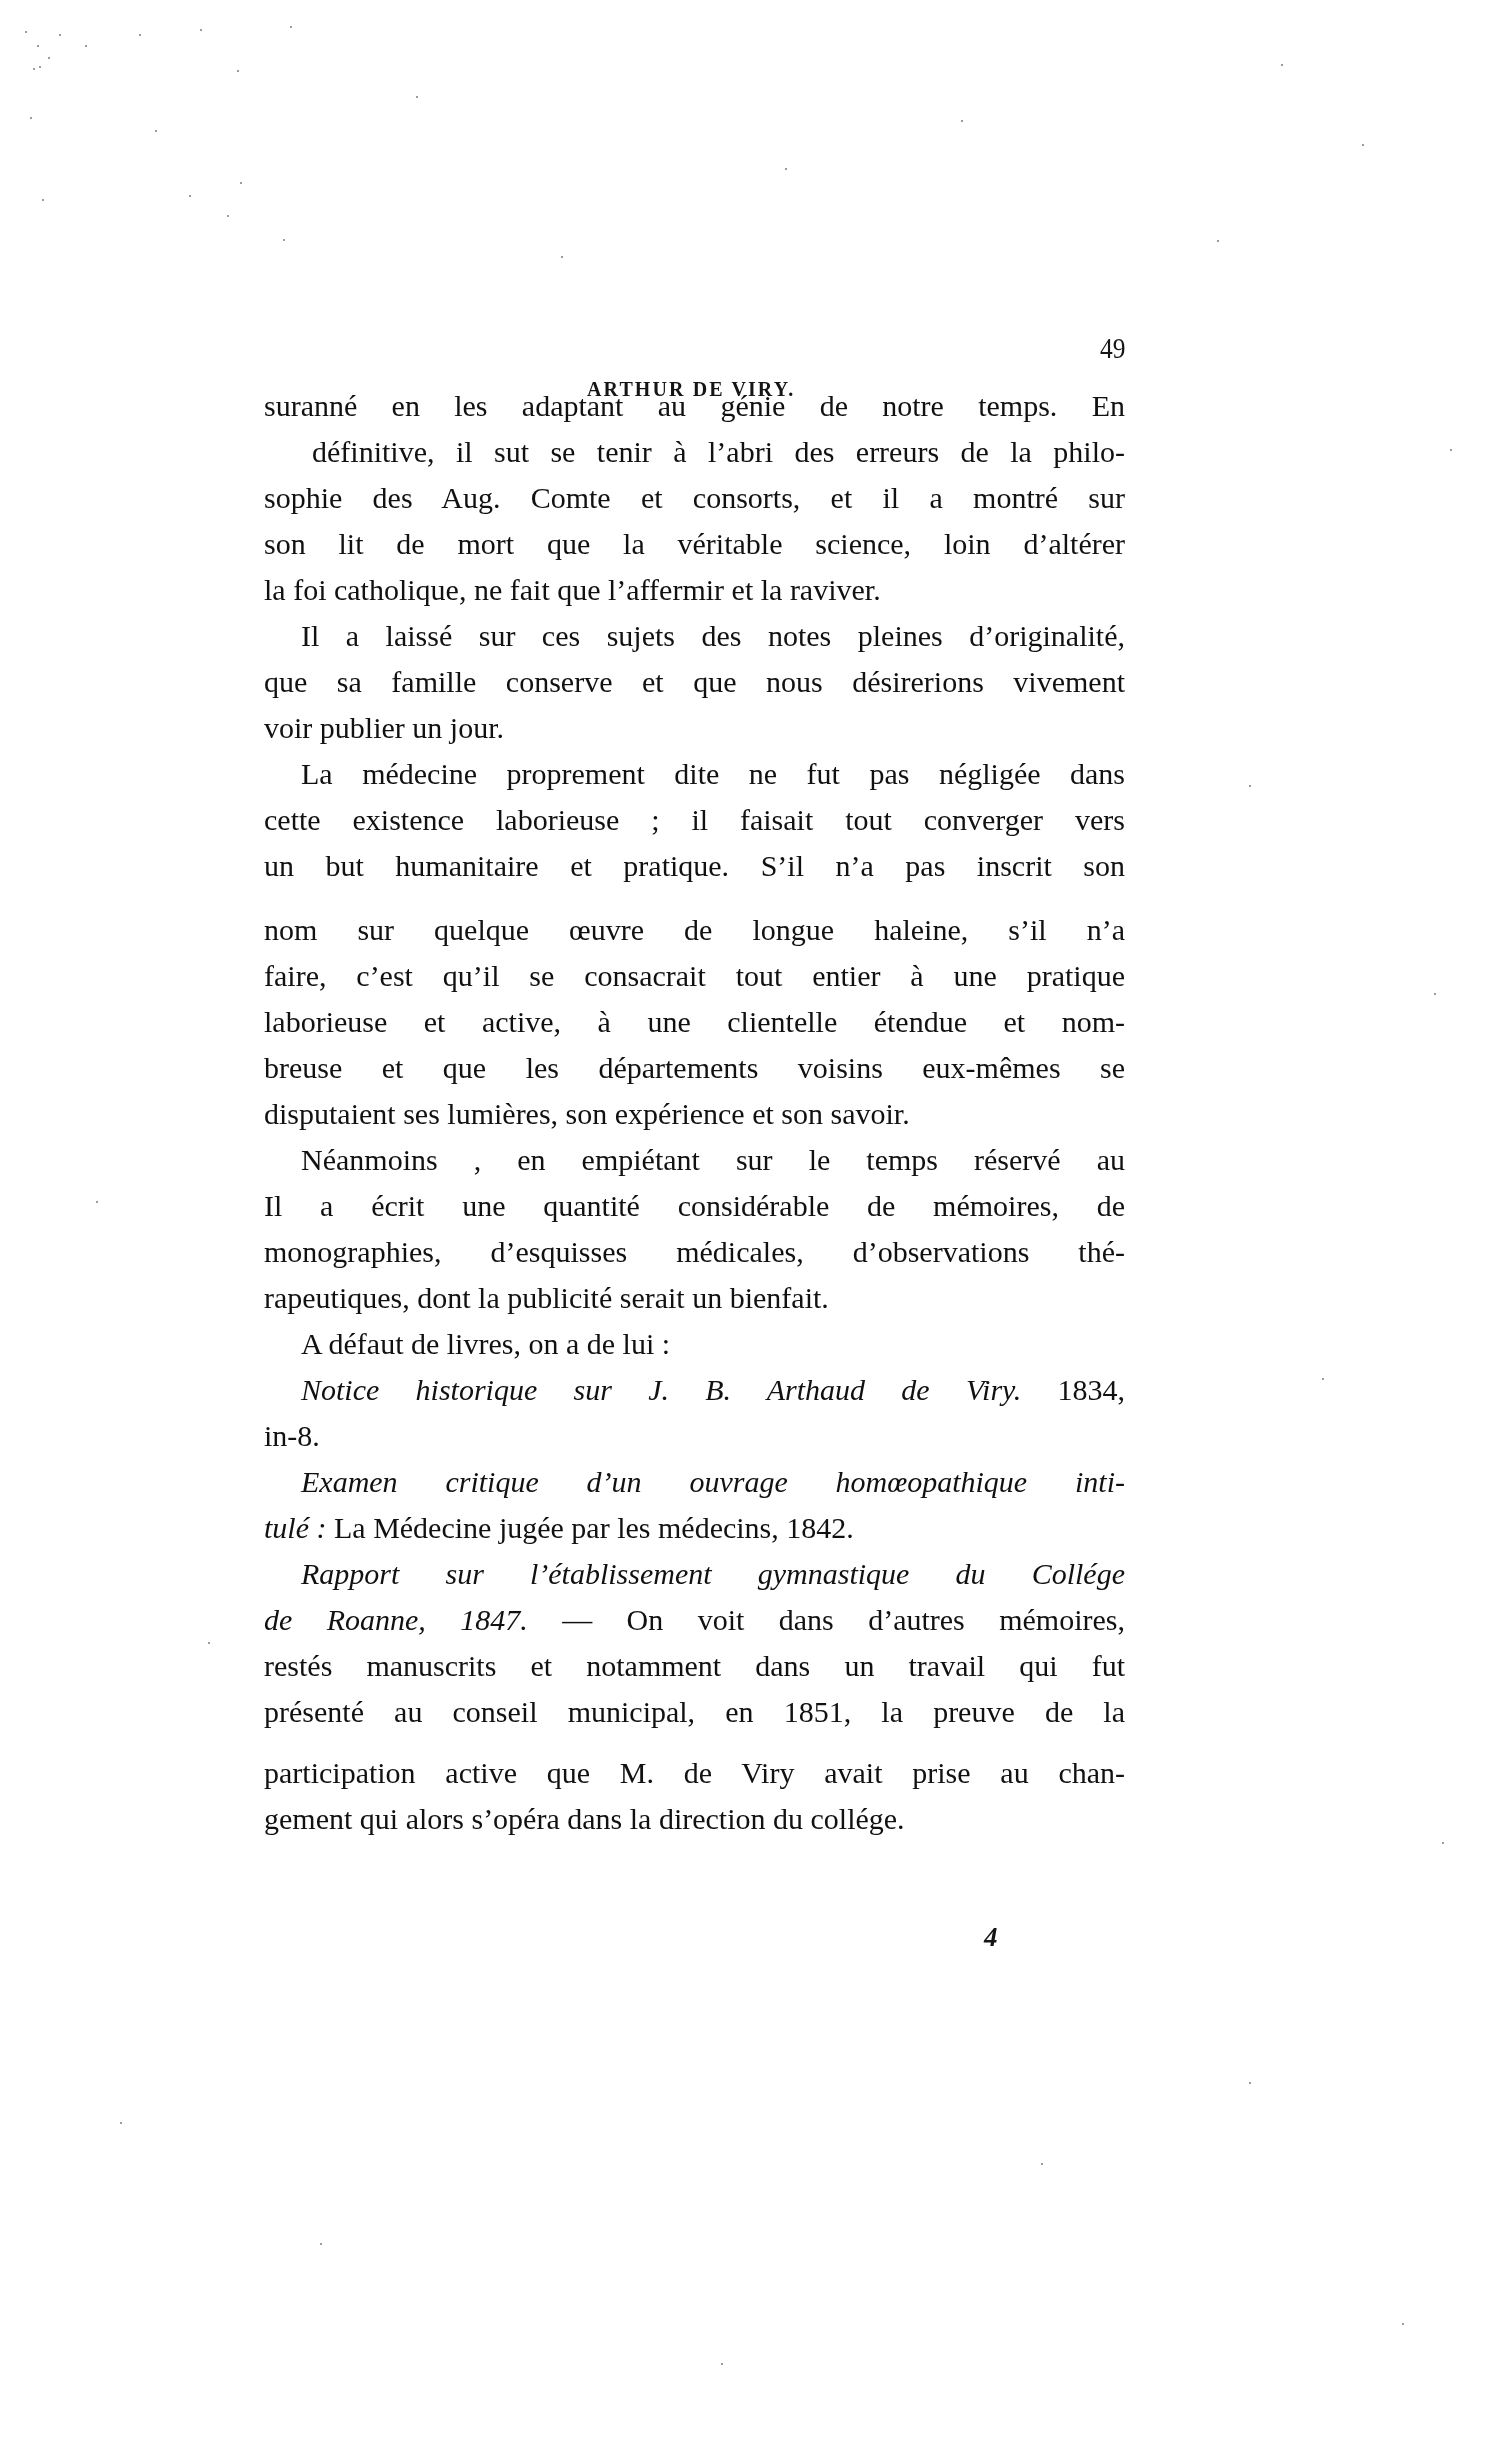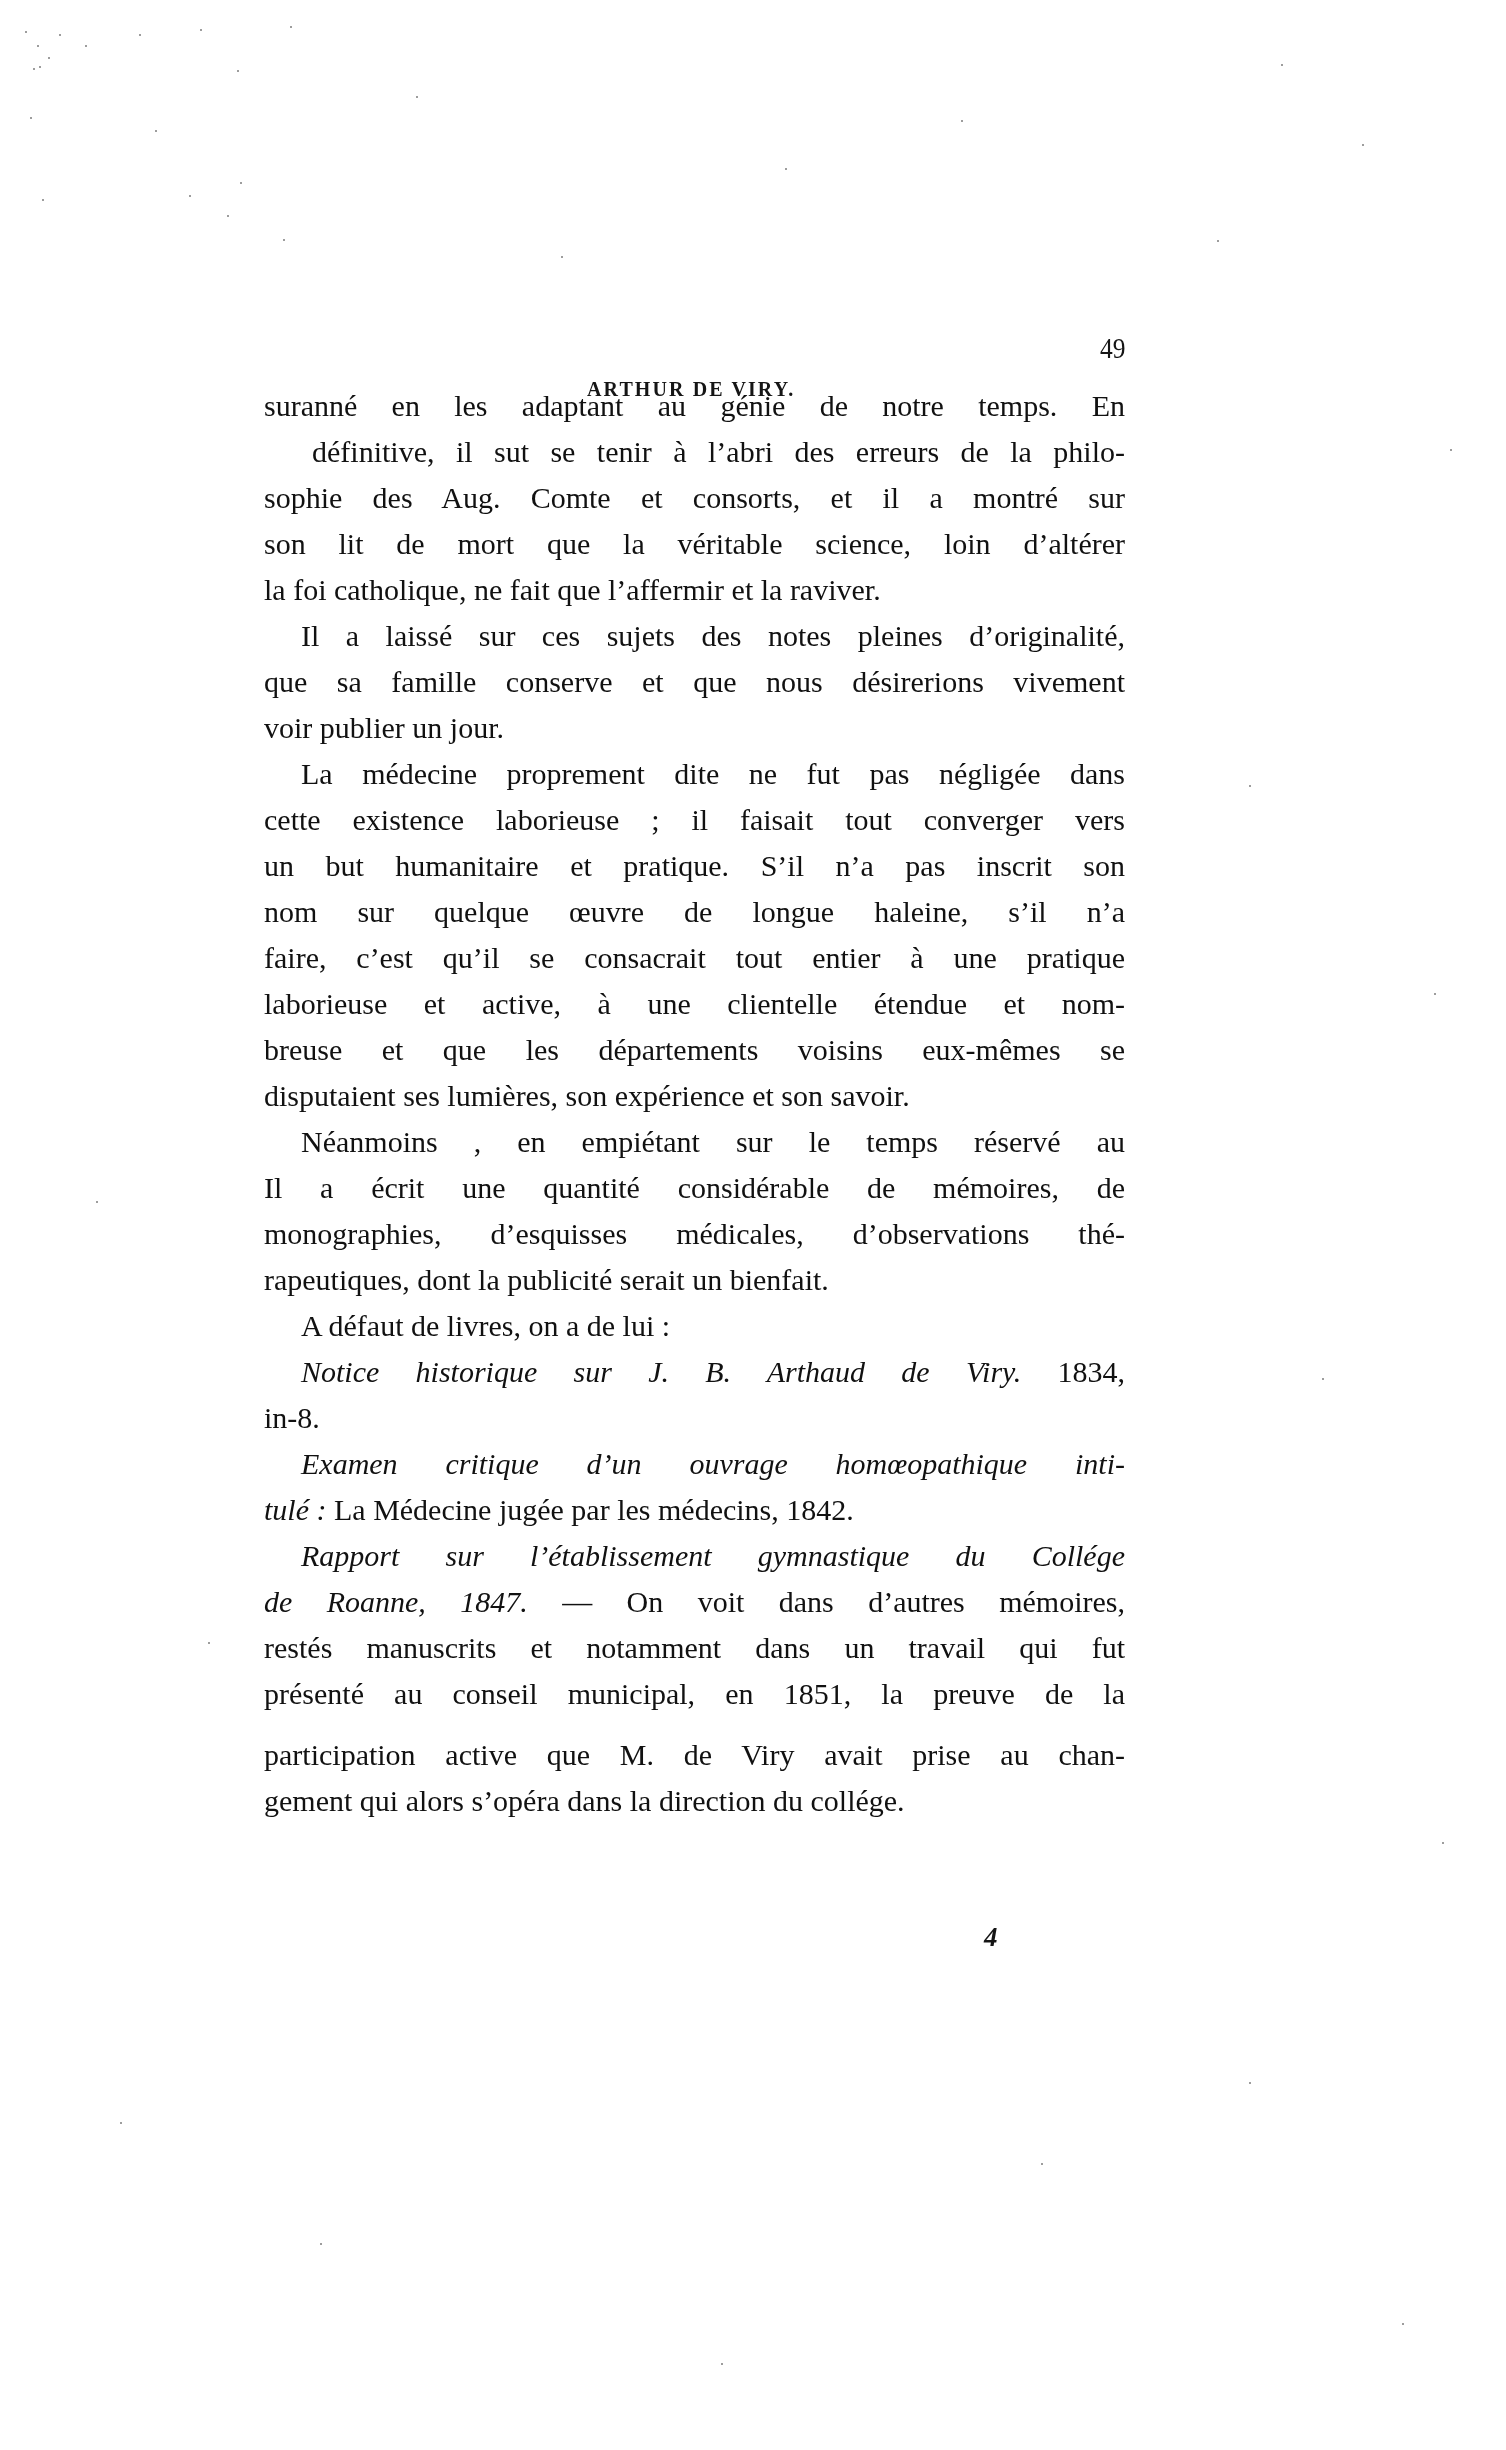--- a/index.html
+++ b/index.html
@@ -97,21 +97,21 @@
       <div class="line" style="white-space: normal; margin-left: 48px;"><span class="">définitive, il sut se tenir à l’abri des erreurs de la philo-</span></div>
       <div class="line" style="white-space: normal;"><span class="">sophie des Aug. Comte et consorts, et il a montré sur</span></div>
       <div class="line" style="white-space: normal;"><span class="">son lit de mort que la véritable science, loin d’altérer</span></div>
       <div class="line last" style="white-space: normal;"><span class="">la foi catholique, ne fait que l’affermir et la raviver.</span></div>
       <div class="line indent" style="white-space: normal;"><span class="">Il a laissé sur ces sujets des notes pleines d’originalité,</span></div>
       <div class="line" style="white-space: normal;"><span class="">que sa famille conserve et que nous désirerions vivement</span></div>
       <div class="line last" style="white-space: normal;"><span class="">voir publier un jour.</span></div>
       <div class="line indent" style="white-space: normal;"><span class="">La médecine proprement dite ne fut pas négligée dans</span></div>
       <div class="line" style="white-space: normal;"><span class="">cette existence laborieuse ; il faisait tout converger vers</span></div>
       <div class="line" style="white-space: normal;"><span class="">un but humanitaire et pratique. S’il n’a pas inscrit son</span></div>
-      <div class="line" style="white-space: normal;"><span class="">nom sur quelque œuvre de longue haleine, s’il n’a</span></div>
+      <div class="line" style="white-space: normal; margin-top: 18px;"><span class="">nom sur quelque œuvre de longue haleine, s’il n’a</span></div>
       <div class="line" style="white-space: normal;"><span class="">faire, c’est qu’il se consacrait tout entier à une pratique</span></div>
       <div class="line" style="white-space: normal;"><span class="">laborieuse et active, à une clientelle étendue et nom-</span></div>
       <div class="line" style="white-space: normal;"><span class="">breuse et que les départements voisins eux-mêmes se</span></div>
       <div class="line last" style="white-space: normal;"><span class="">disputaient ses lumières, son expérience et son savoir.</span></div>
       <div class="line indent" style="white-space: normal;"><span class="">Néanmoins , en empiétant sur le temps réservé au</span></div>
       <div class="line" style="white-space: normal;"><span class="">Il a écrit une quantité considérable de mémoires, de</span></div>
       <div class="line" style="white-space: normal;"><span class="">monographies, d’esquisses médicales, d’observations thé-</span></div>
       <div class="line last" style="white-space: normal;"><span class="">rapeutiques, dont la publicité serait un bienfait.</span></div>
       <div class="line indent last" style="white-space: normal;"><span class="">A défaut de livres, on a de lui :</span></div>
       <div class="line indent" style="white-space: normal;"><span class="it">Notice historique sur J. B. Arthaud de Viry.</span><span class=""> 1834,</span></div>

